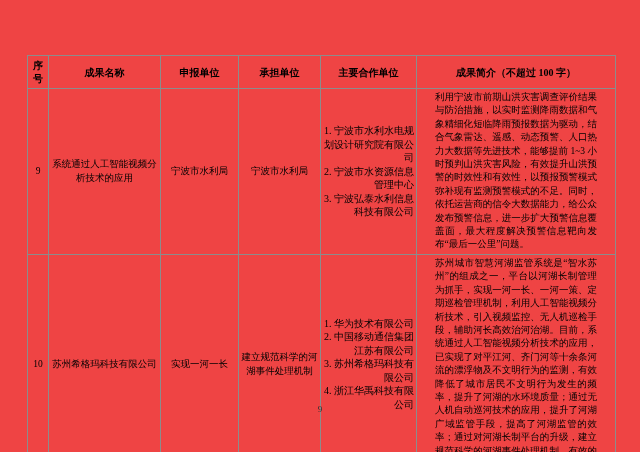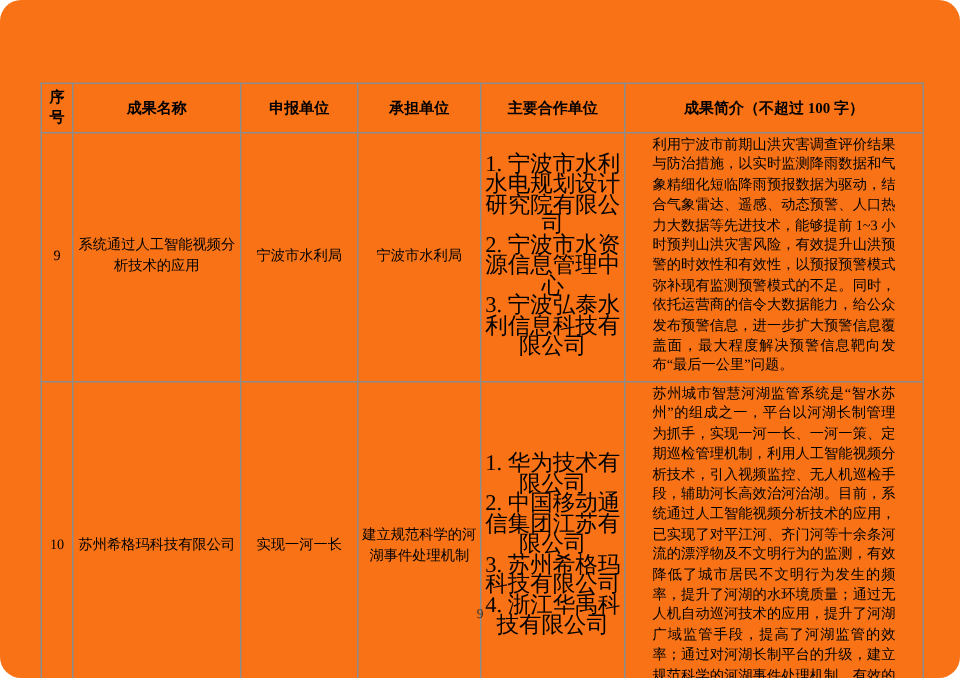--- a/index.html
+++ b/index.html
@@ -12,22 +12,21 @@
     height: 452px;
     position: relative;
     font-family: "Liberation Serif", "DejaVu Serif", serif;
     color: #000000;
     overflow: hidden;
   }
   .page {
     position: absolute;
     left: 0; top: 0;
     width: 640px; height: 452px;
-    background: #f97316;
-    border-radius: 14px;
+    background: #ef4444;
   }
   table.results {
     position: absolute;
     left: 27px;
     top: 55px;
     width: 588px;
     border-collapse: collapse;
     table-layout: fixed;
   }
   table.results th, table.results td {
@@ -47,22 +46,22 @@
     line-height: 13px;
   }
   td.c-center {
     font-size: 9.5px;
     text-align: center;
     vertical-align: middle;
     line-height: 14px;
     padding: 1px 2px;
   }
   td.c-partners {
-    font-size: 15px;
-    text-align: center;
+    font-size: 10px;
+    text-align: right;
     vertical-align: middle;
     line-height: 13.5px;
     padding: 2px 2px;
     white-space: pre-line;
   }
   td.c-summary {
     font-size: 9.5px;
     text-align: justify;
     vertical-align: middle;
     line-height: 13.4px;

